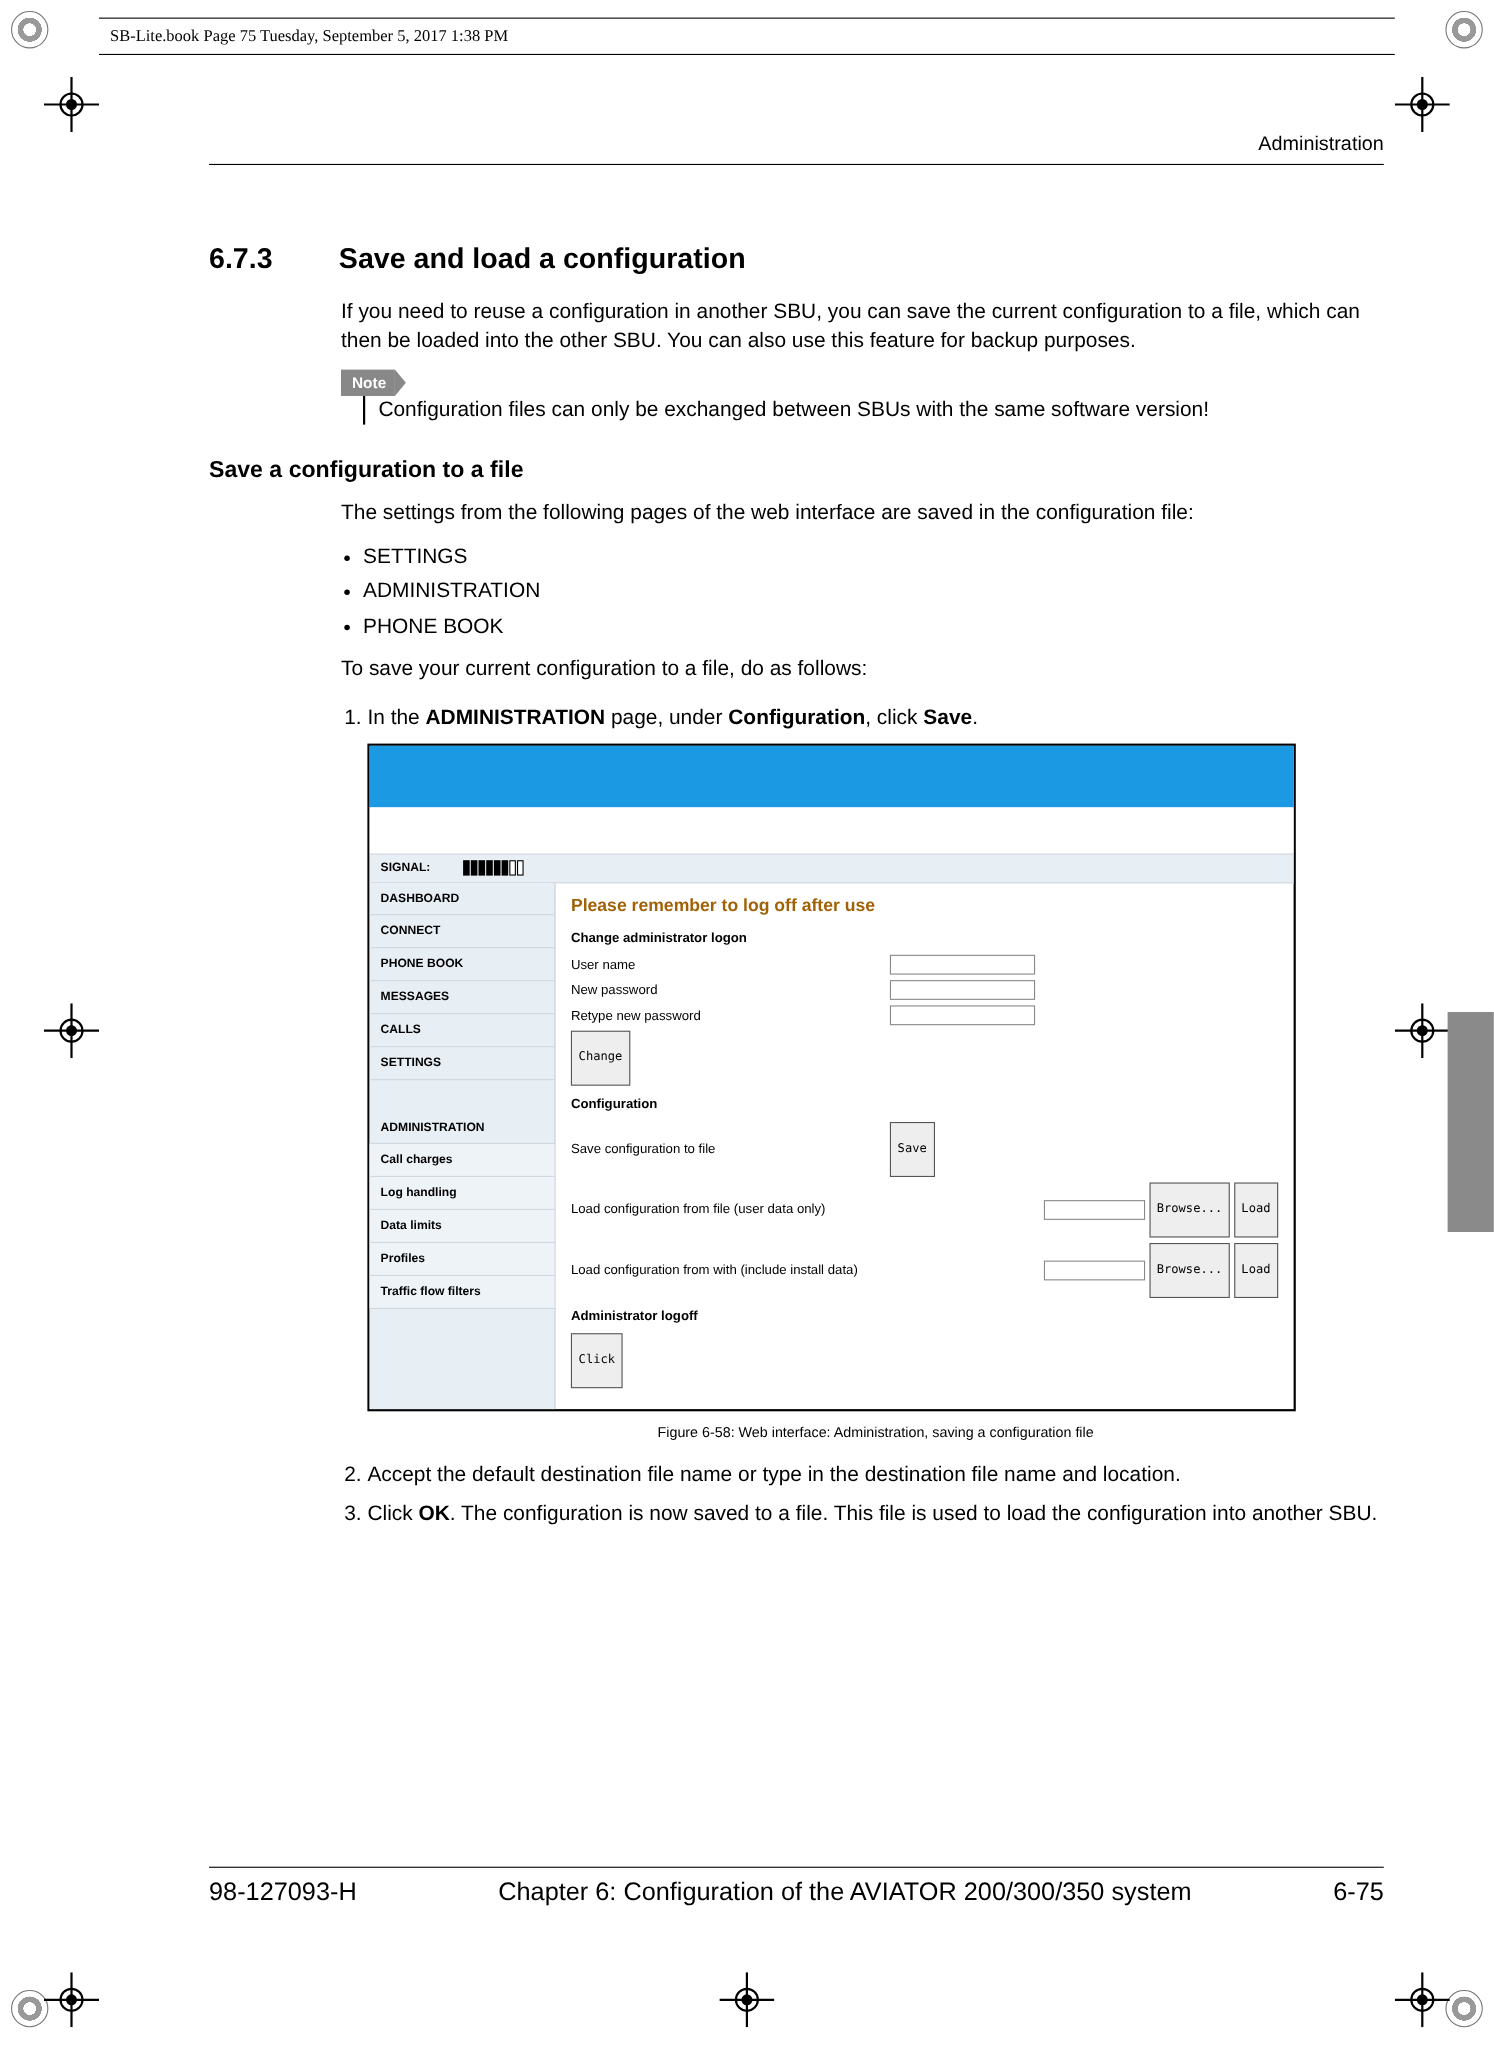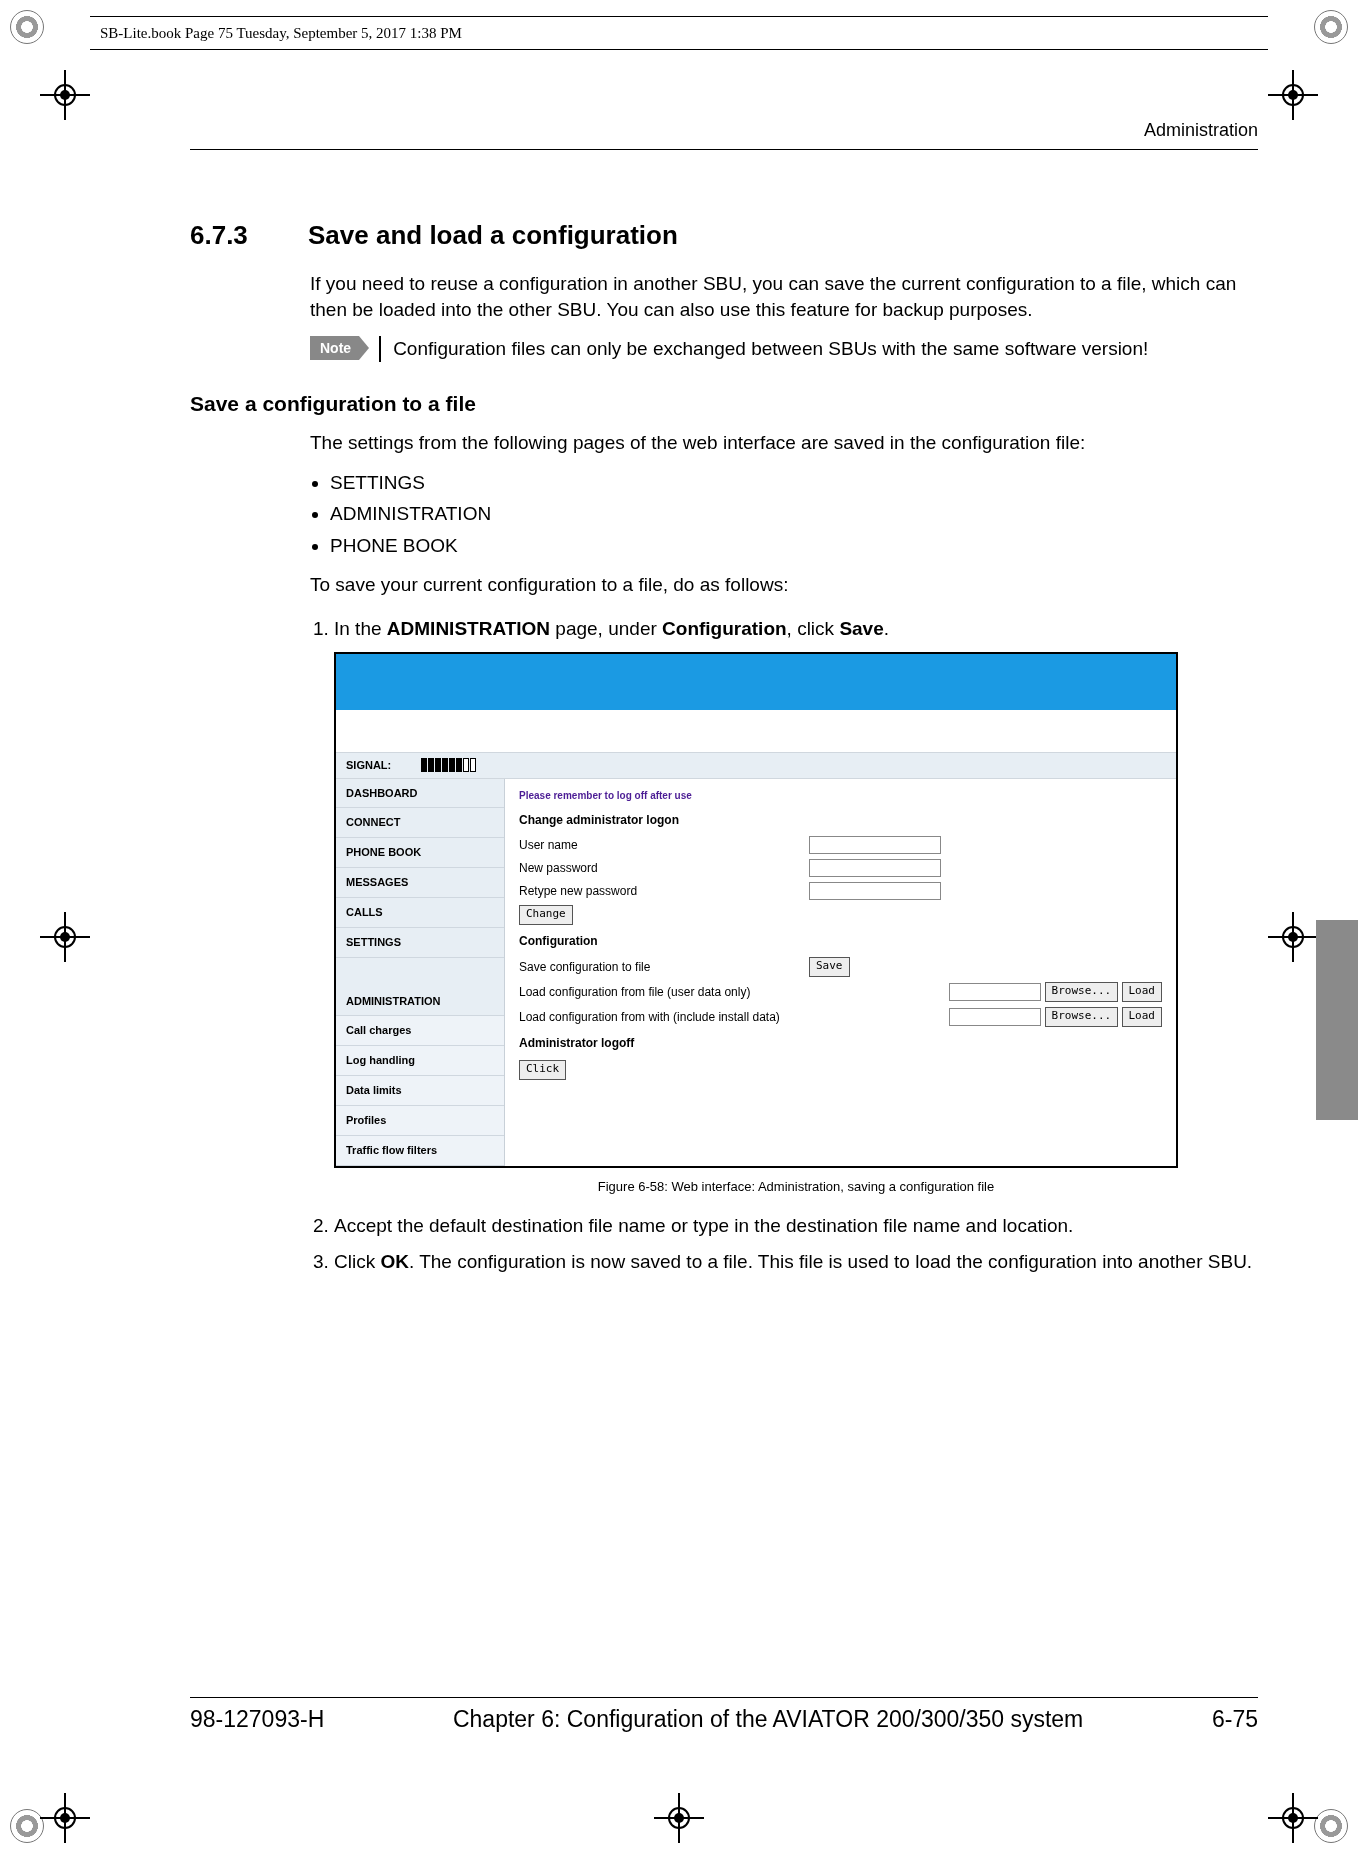--- a/index.html
+++ b/index.html
@@ -98,20 +98,21 @@
     margin-right: 0;
     font-size: 19px;
     line-height: 1.35;
   }
   .body-col p { margin: 0 0 14px 0; }
 
   .note-row {
     display: flex;
     align-items: flex-start;
     margin: 6px 0 18px 0;
+    flex-direction: column;
   }
   .note-tag {
     background: #888;
     color: #fff;
     font-weight: bold;
     font-size: 14px;
     padding: 2px 8px 2px 10px;
     position: relative;
     margin-right: 0;
     height: 20px;
@@ -208,40 +209,40 @@
     font-size: 11px;
     color: #000;
   }
   .fig-nav .sub { font-weight: bold; font-size: 11px; background:#eef3f8; }
 
   .fig-main {
     flex: 1;
     padding: 10px 14px 14px 14px;
     font-size: 12px;
   }
-  .warn { color: #4c1d95; font-weight: bold; margin-bottom: 10px; font-size: 10px; }
+  .warn { color: #a16207; font-weight: bold; margin-bottom: 10px; font-size: 16px; }
   .grp-title { font-weight: bold; margin: 8px 0 8px 0; font-size: 12px; }
   .frow {
     display: flex;
     align-items: center;
     margin: 5px 0;
     font-size: 12px;
   }
   .flabel { width: 290px; }
   .finput {
     width: 130px;
     height: 16px;
     border: 1px solid #888;
     background:#fff;
     margin-left: 0;
   }
   .fbtn {
     font-family: monospace;
     font-size: 11px;
-    padding: 0 6px;
+    padding: 15px 6px;
     border: 1px solid #555;
     background: #eee;
     height: 18px;
     line-height: 16px;
     display: inline-block;
   }
   .fig-caption {
     text-align: center;
     font-size: 13px;
     margin: 10px 0 18px 0;

